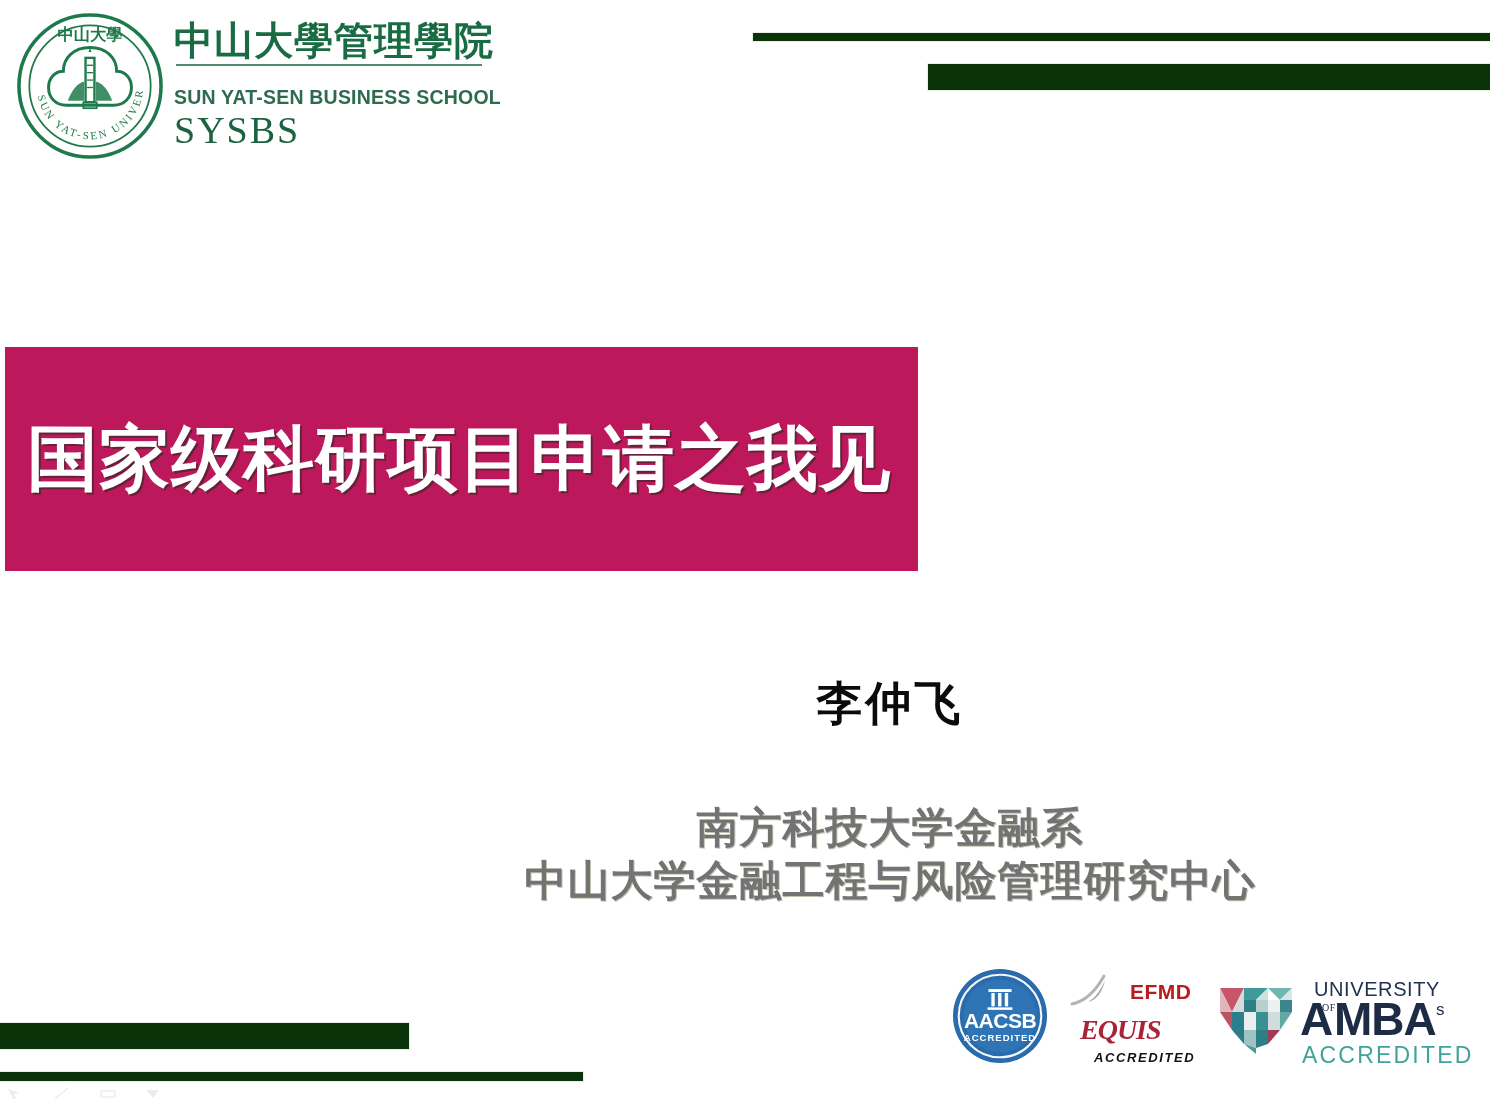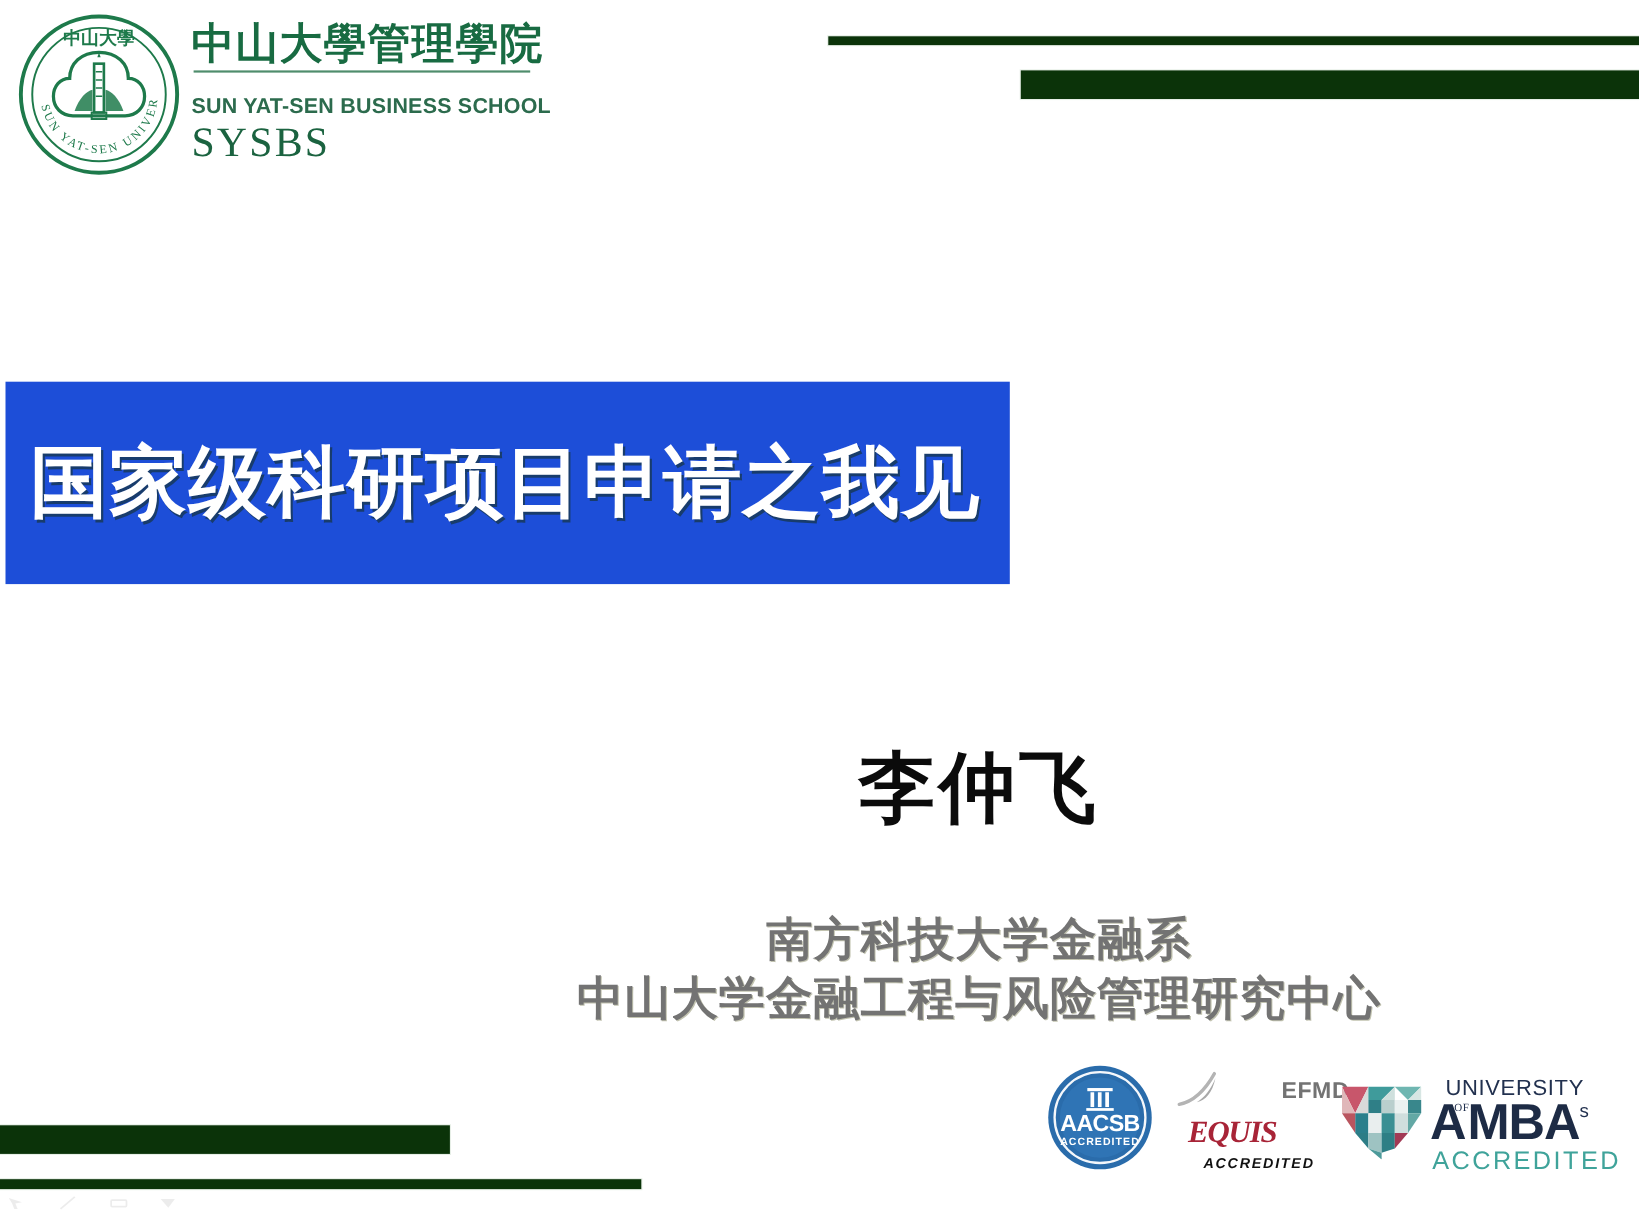--- a/index.html
+++ b/index.html
@@ -81,22 +81,22 @@
   #bar-top-thick { left: 928px;  top: 64px;   width: 562px; height: 26px; }
   #bar-bot-thick { left: 0px;    top: 1023px; width: 409px; height: 26px; }
   #bar-bot-thin  { left: 0px;    top: 1072px; width: 583px; height: 9px; }
 
   
   #title-block {
     position: absolute;
     left: 5px;
     top: 347px;
     width: 913px;
-    height: 184px;
-    background: #1d4ed8;
+    height: 224px;
+    background: #be185d;
     display: flex;
     align-items: center;
   }
   #title-text {
     color: #ffffff;
     font-family: "DejaVu Sans", sans-serif;
     font-weight: bold;
     font-size: 71px;
     letter-spacing: 1px;
     padding-left: 22px;
@@ -108,21 +108,21 @@
   #author-block {
     position: absolute;
     left: 420px;
     top: 678px;
     width: 940px;
     text-align: center;
   }
   #author-name {
     font-family: "DejaVu Sans", sans-serif;
     font-weight: bold;
-    font-size: 70px;
+    font-size: 46px;
     color: #0b0b0b;
     letter-spacing: 3px;
     line-height: 1.1;
   }
   #affiliations {
     margin-top: 72px;
     font-family: "DejaVu Sans", sans-serif;
     font-weight: bold;
     font-size: 42px;
     color: #737373;
@@ -157,24 +157,23 @@
     width: 130px;
     height: 100px;
     flex: 0 0 auto;
   }
   #equis-efmd {
     position: absolute;
     left: 62px;
     top: 14px;
     font-size: 21px;
     font-weight: bold;
-    color: #737373;
+    color: #b91c1c;
     letter-spacing: 0.5px;
     font-family: "Liberation Sans", sans-serif;
-    margin-left: 35px;
   }
   #equis-word {
     position: absolute;
     left: 12px;
     top: 48px;
     font-family: "Liberation Serif", serif;
     font-style: italic;
     font-weight: bold;
     font-size: 28px;
     color: #a82437;

